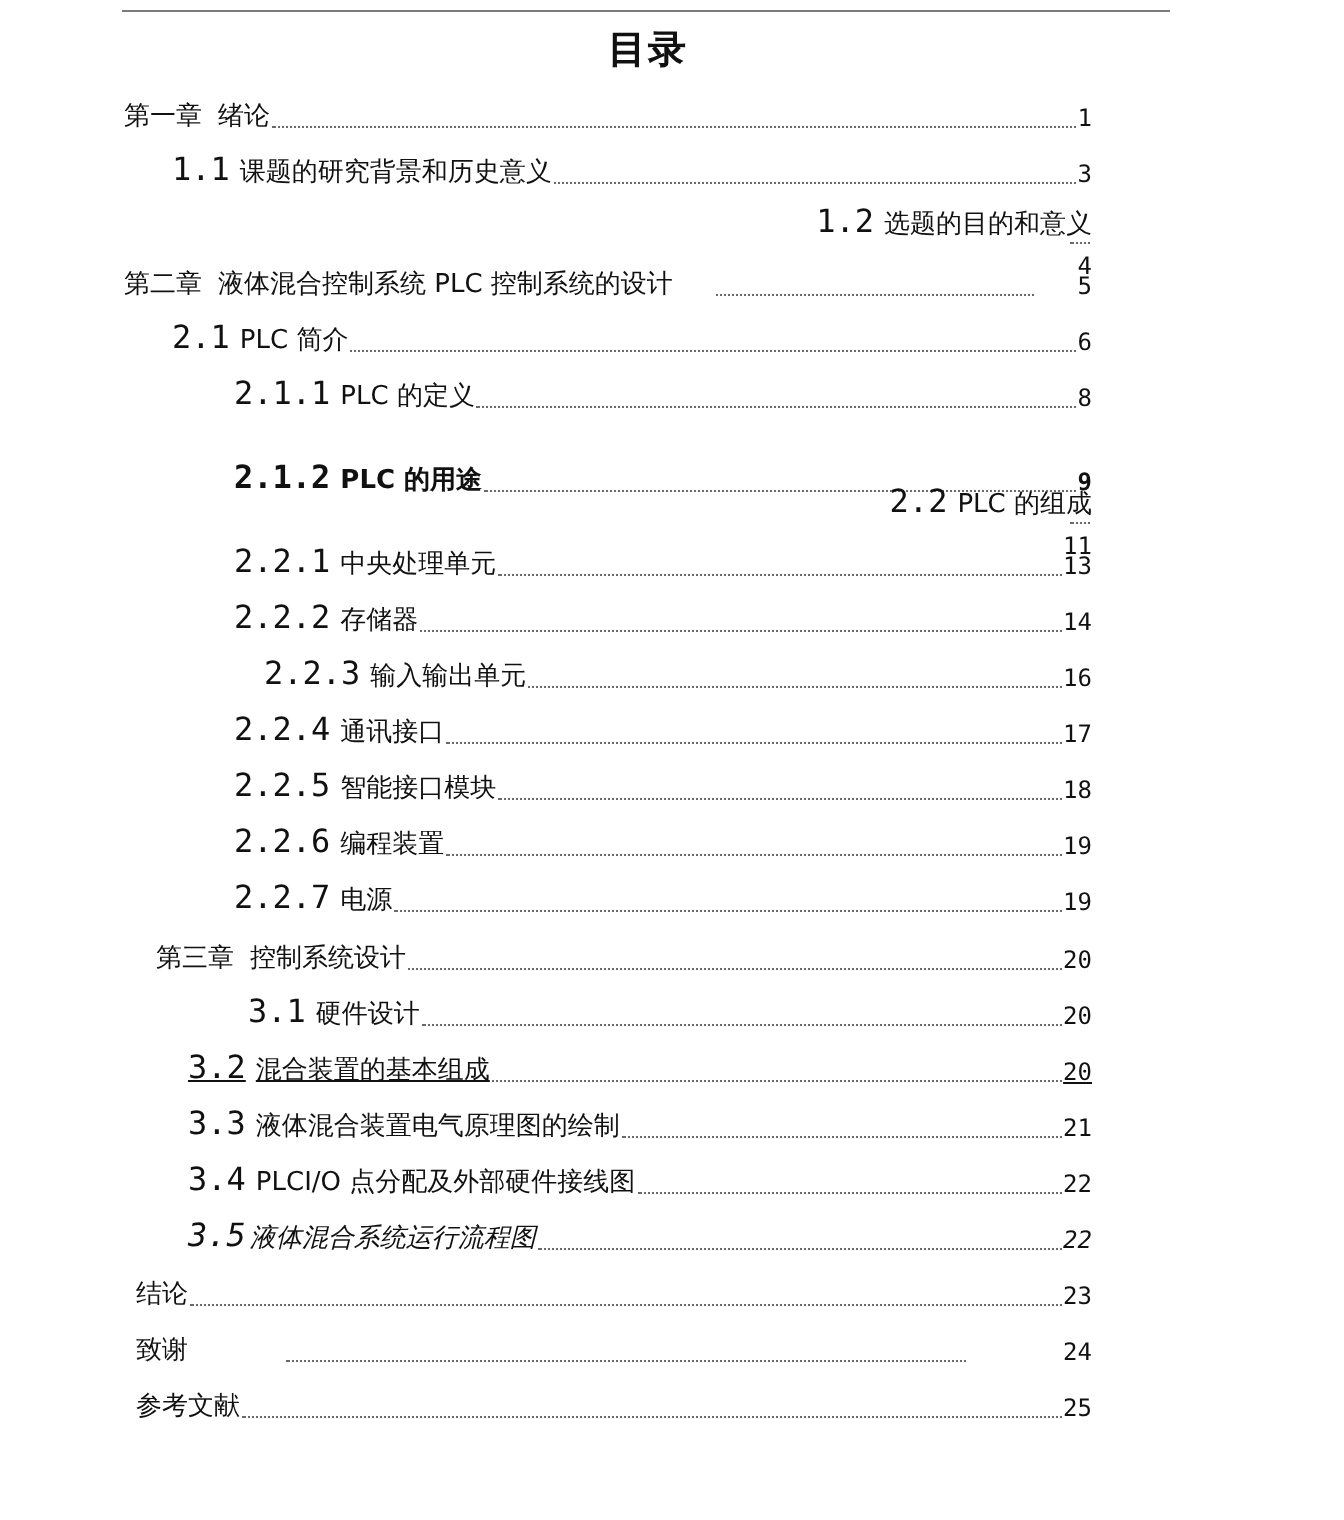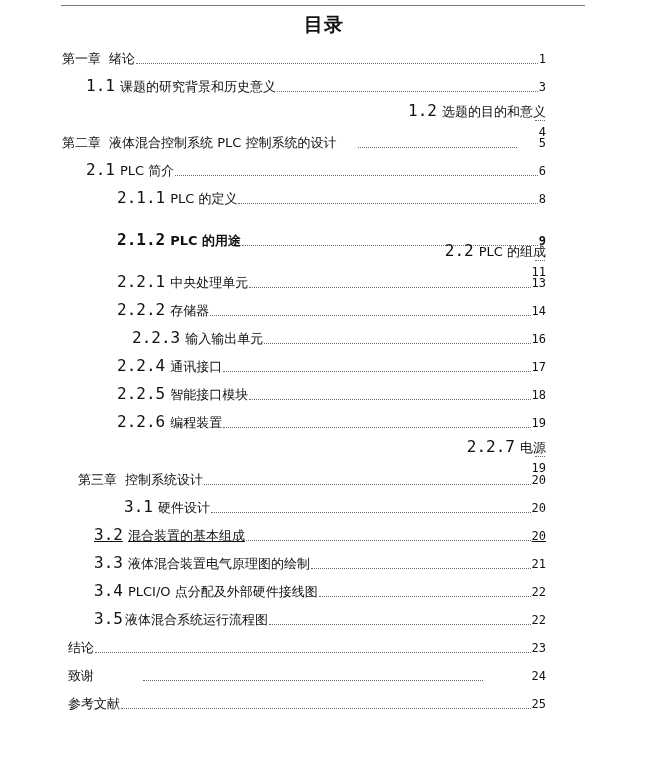--- a/index.html
+++ b/index.html
@@ -166,21 +166,21 @@
     <span class="toc-leader"></span>
     <span class="toc-page">18</span>
   </div>
 
   <div class="toc-row" style="left:117px; top:411px;">
     <span class="toc-label"><span class="num">2.2.6</span><span>编程装置</span></span>
     <span class="toc-leader"></span>
     <span class="toc-page">19</span>
   </div>
 
-  <div class="toc-row" style="left:117px; top:439px;flex-direction:column;">
+  <div class="toc-row" style="left:117px; top:439px;">
     <span class="toc-label"><span class="num">2.2.7</span><span>电源</span></span>
     <span class="toc-leader"></span>
     <span class="toc-page">19</span>
   </div>
 
   <div class="toc-row" style="left:78px; top:468px;">
     <span class="toc-label chapter"><span class="num">第三章</span><span>控制系统设计</span></span>
     <span class="toc-leader"></span>
     <span class="toc-page">20</span>
   </div>
@@ -202,21 +202,21 @@
     <span class="toc-leader"></span>
     <span class="toc-page">21</span>
   </div>
 
   <div class="toc-row" style="left:94px; top:580px;">
     <span class="toc-label"><span class="num">3.4</span><span>PLCI/O 点分配及外部硬件接线图</span></span>
     <span class="toc-leader"></span>
     <span class="toc-page">22</span>
   </div>
 
-  <div class="toc-row" style="left:94px; top:608px;">
+  <div class="toc-row" style="left:94px; top:608px;font-style:italic;">
     <span class="toc-label"><span class="num" style="margin-right:2px;">3.5</span><span>液体混合系统运行流程图</span></span>
     <span class="toc-leader"></span>
     <span class="toc-page">22</span>
   </div>
 
   <div class="toc-row" style="left:68px; top:636px;">
     <span class="toc-label"><span>结论</span></span>
     <span class="toc-leader"></span>
     <span class="toc-page">23</span>
   </div>

